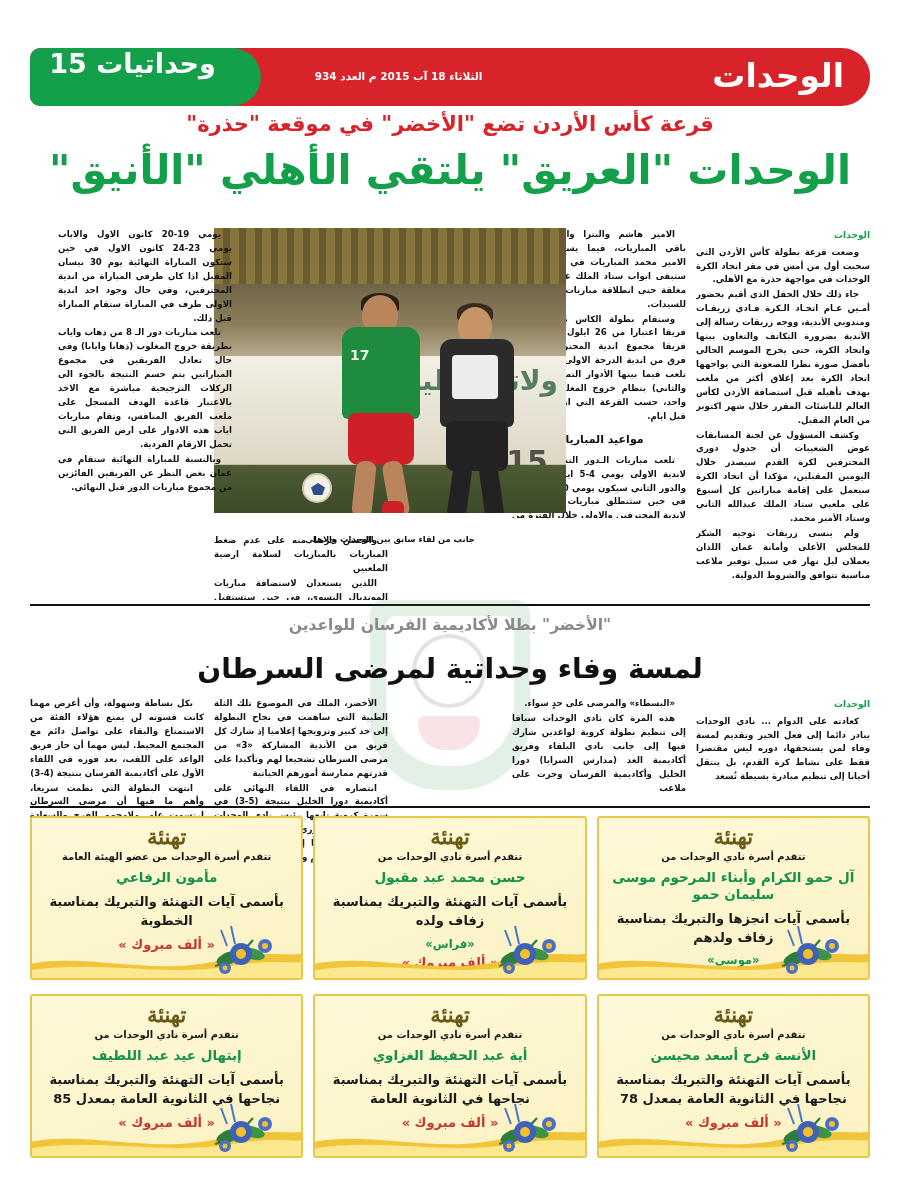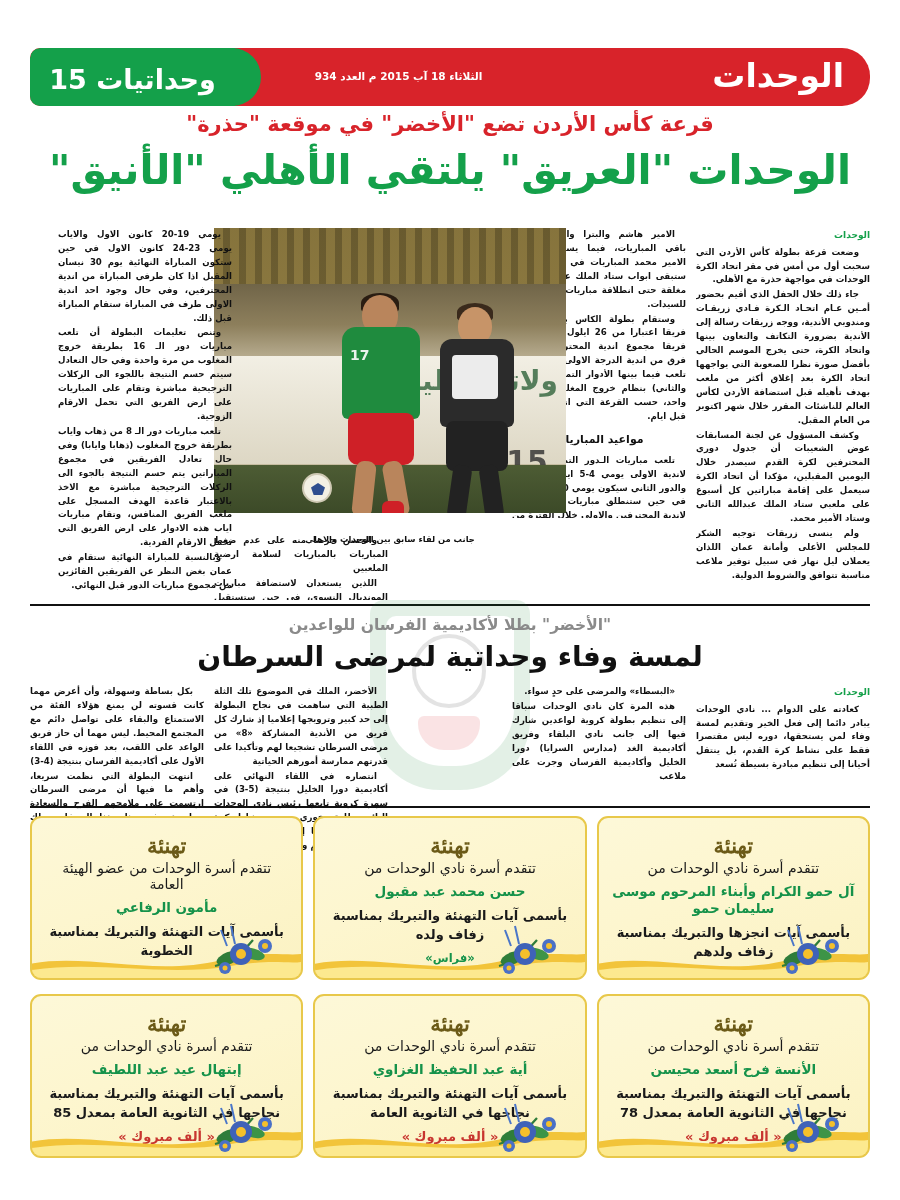--- a/index.html
+++ b/index.html
@@ -24,21 +24,21 @@
     color: #ffffff; font-size: 33px; font-weight: 700;
     padding: 0 26px 4px 0; letter-spacing: 0px; white-space: nowrap;
   }
   .masthead-date {
     color: #ffffff; font-size: 10.5px; font-weight: 700;
     white-space: nowrap; padding-bottom: 2px; margin-left: auto; margin-right: 230px;
   }
   .masthead-section {
     background: #14a04a; height: 66px; min-width: 205px;
     border-radius: 0 0 0 0;
-    display:flex; align-items:center; justify-content:center;
+    display:flex; align-items:flex-start; justify-content:center;
     position:absolute; left:0; top:0;
     border-top-left-radius: 10px; border-bottom-left-radius: 10px;
   }
   .masthead-section::after{
     content:""; position:absolute; right:-26px; top:0; width:30px; height:58px;
     background:#14a04a; border-top-right-radius:30px; border-bottom-right-radius:30px;
   }
   .masthead-section span {
     color:#fff; font-size: 27px; font-weight: 700; position:relative; z-index:2;
     white-space:nowrap; padding-bottom:4px;
@@ -206,21 +206,21 @@
     position: absolute; right: 30px; left: 30px; height: 2px; background: #111;
   }
 
   
   .article2 { position: absolute; top: 616px; right: 30px; left: 30px; height: 190px; }
   .kicker-2 {
     text-align: center; color: #8a8a8a; font-size: 15.5px; font-weight: 700;
   }
   .headline-2 {
     text-align: center; color: #111; font-size: 28px; font-weight: 700;
-    margin-top: 6px;
+    margin-top: 18px;
   }
   .a2cols { position: relative; margin-top: 12px; height: 110px; }
   .a2-c1 { right: 0;   width: 174px; }
   .a2-c2 { right: 184px; width: 174px; }
   .a2-c3 { left: 184px;  width: 174px; }
   .a2-c4 { left: 0;    width: 174px; }
 
   
   .crest-wm {
     position:absolute; top: 600px; left: 50%; transform: translateX(-50%);
@@ -246,31 +246,31 @@
   
   .cards {
     position: absolute; top: 816px; right: 30px; left: 30px;
     display: grid; grid-template-columns: repeat(3, 1fr);
     grid-template-rows: 164px 164px; gap: 14px 10px;
   }
   .card {
     position: relative; overflow: hidden;
     background: linear-gradient(160deg,#fdf8d8 0%, #fdf6cf 45%, #fbf2c2 100%);
     border: 2px solid #e8c84a;
-    border-radius: 11px;
-    padding: 17px 12px 0 12px;
+    border-radius: 3px;
+    padding: 8px 12px 0 12px;
     text-align: center;
   }
   .card-title {
     font-size: 21px; color: #6b5a17; font-weight: 700;
     line-height: 1; margin-bottom: 4px; letter-spacing: 1px;
     font-family: "DejaVu Serif", serif;
   }
   .card-from {
-    font-size: 14px; color: #1a1a1a; font-weight: 400; margin-bottom: 7px;
+    font-size: 10px; color: #1a1a1a; font-weight: 700; margin-bottom: 7px;
   }
   .card-name {
     font-size: 13.5px; color: #15924a; font-weight: 700; margin-bottom: 7px;
     line-height: 1.25;
   }
   .card-body {
     font-size: 13px; color: #1a1a1a; font-weight: 700; line-height: 1.45;
     margin-bottom: 6px;
   }
   .card-child {
@@ -351,21 +351,20 @@
     </div>
     <div class="photo-caption">جانب من لقاء سابق بين الوحدات والاهلي</div>
 
     <div class="col a1-c3" style="top:306px;height:66px;">
       <p>والحسن حرصا منه على عدم ضغط المباريات بالمباريات لسلامة ارضية الملعبين</p>
       <p>اللذين يستعدان لاستضافة مباريات المونديال النسوي، في حين ستستقبل ملاعب</p>
     </div>
 
     <div class="col a1-c4">
       <p>يومي 19-20 كانون الاول والاياب يومي 23-24 كانون الاول في حين ستكون المباراة النهائية يوم 30 نيسان المقبل اذا كان طرفي المباراة من اندية المحترفين، وفي حال وجود احد اندية الاولى طرف في المباراة ستقام المباراة قبل ذلك.</p>
-      <p>وتنص تعليمات البطولة أن تلعب مباريات دور الـ 16 بطريقة خروج المغلوب من مرة واحدة وفي حال التعادل سيتم حسم النتيجة باللجوء الى الركلات الترجيحية مباشرة وتقام على المباريات على ارض الفريق التي تحمل الارقام الزوجية.</p>
       <p>تلعب مباريات دور الـ 8 من ذهاب واياب بطريقة خروج المغلوب (ذهابا وايابا) وفي حال تعادل الفريقين في مجموع المباراتين يتم حسم النتيجة بالجوء الى الركلات الترجيحية مباشرة مع الاخذ بالاعتبار قاعدة الهدف المسجل على ملعب الفريق المنافس، وتقام مباريات اياب هذه الادوار على ارض الفريق التي تحمل الارقام الفردية.</p>
       <p>وبالنسبة للمباراة النهائية ستقام في عمان بغض النظر عن الفريقين الفائزين من مجموع مباريات الدور قبل النهائي.</p>
     </div>
   </div>
 
   <div class="rule" style="top:604px;"></div>
 
   <div class="crest-wm">
     <div class="shield"></div>
     <div class="inner"></div>
@@ -380,21 +379,21 @@
     <div class="a2cols">
       <div class="col a2-c1">
         <div class="byline">الوحدات</div>
         <p>كعادته على الدوام ... نادي الوحدات يبادر دائما إلى فعل الخير وتقديم لمسة وفاء لمن يستحقها، دوره ليس مقتصرا فقط على نشاط كرة القدم، بل ينتقل أحيانا إلى تنظيم مبادرة بسيطة تُسعد</p>
       </div>
       <div class="col a2-c2">
         <p>«البسطاء» والمرضى على حدٍ سواء.</p>
         <p>هذه المرة كان نادي الوحدات سباقا إلى تنظيم بطولة كروية لواعدين شارك فيها إلى جانب نادي البلقاء وفريق أكاديمية الغد (مدارس السرايا) دورا الخليل وأكاديمية الفرسان وجرت على ملاعب</p>
       </div>
       <div class="col a2-c3">
-        <p>الأخضر، الملك في الموضوع تلك الثلة الطبية التي ساهمت في نجاح البطولة إلى حد كبير وترويجها إعلاميا إذ شارك كل فريق من الأندية المشاركة «8» من مرضى السرطان تشجيعا لهم وتأكيدا على قدرتهم ممارسة أمورهم الحياتية</p>
+        <p>الأخضر، الملك في الموضوع تلك الثلة الطبية التي ساهمت في نجاح البطولة إلى حد كبير وترويجها إعلاميا إذ شارك كل فريق من الأندية المشاركة «3» من مرضى السرطان تشجيعا لهم وتأكيدا على قدرتهم ممارسة أمورهم الحياتية</p>
         <p>انتصاره في اللقاء النهائي على أكاديمية دورا الخليل بنتيجة (5-3) في سهرة كروية تابعها رئيس نادي الوحدات النائب طارق خوري ومدير نشاط كرة القدم زياد شلبايا إضافة إلى شخصيات مرموقة لها احترام ومكانة في مجتمعنا.</p>
       </div>
       <div class="col a2-c4">
         <p>بكل بساطة وسهولة، وأن أعرض مهما كانت قسوته لن يمنع هؤلاء الفئة من الاستمتاع والبقاء على تواصل دائم مع المجتمع المحيط. ليس مهما أن حاز فريق الواعد على اللقب، بعد فوزه في اللقاء الأول على أكاديمية الفرسان بنتيجة (4-3)</p>
         <p>انتهت البطولة التي نظمت سريعا، وأهم ما فيها أن مرضى السرطان ارتسمت على ملامحهم الفرح والسعادة بتواجدهم في مثل هذا المحفل، وتلك رسالة يقدمها الوحدات إلى الجميع بضرورة تنظيم مثل هذه المباريات الإنسانية الخيرة.</p>
       </div>
     </div>
   </div>
 
   <div class="rule" style="top:806px;"></div>

